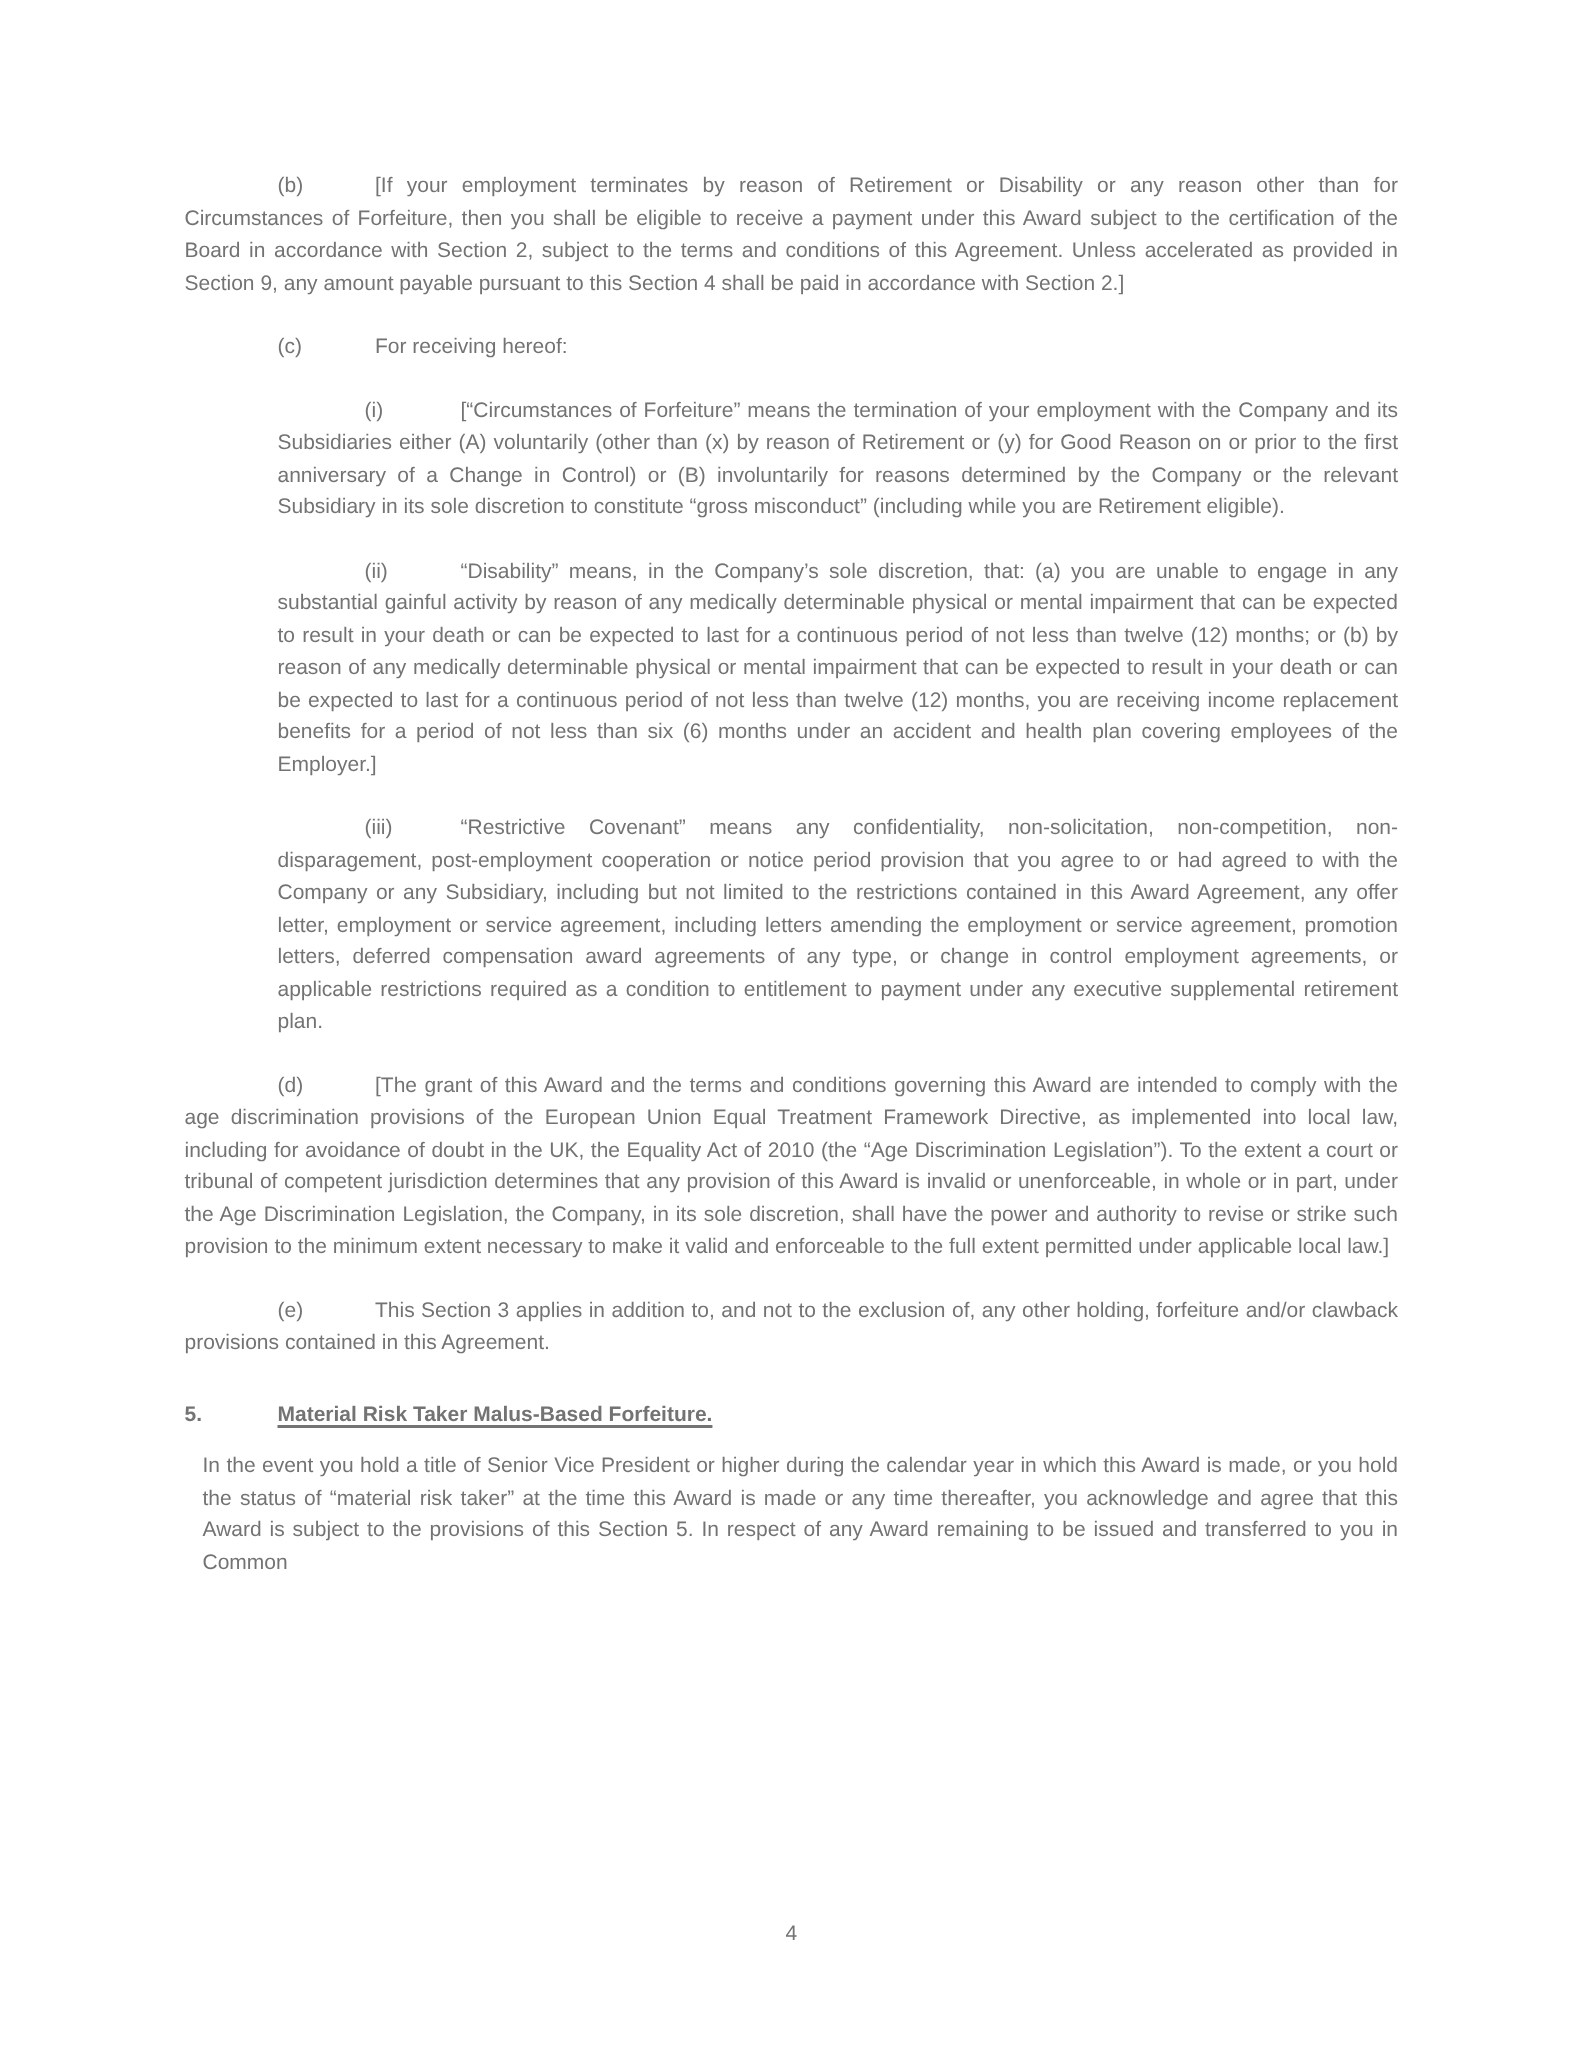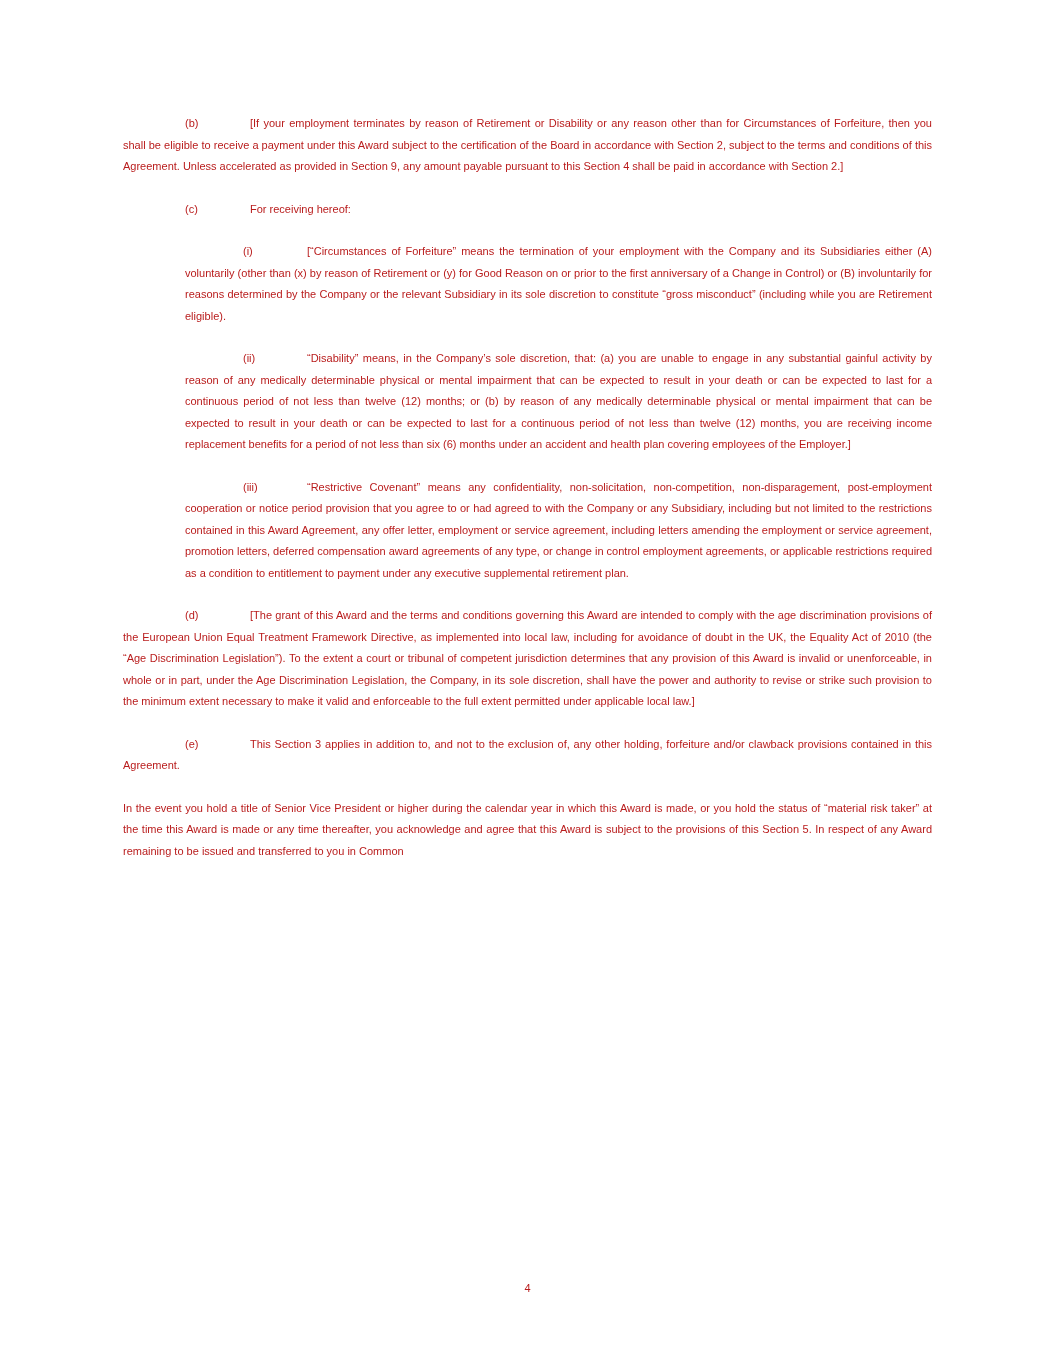--- a/index.html
+++ b/index.html
@@ -5,23 +5,23 @@
   html, body {
     margin: 0;
     padding: 0;
     background: #ffffff;
   }
   .page {
     position: relative;
     width: 1055px;
     height: 1365px;
     background: #ffffff;
-    color: #b91c1c;
+    color: #737373;
     font-family: "Liberation Sans", sans-serif;
-    font-size: 11px;
+    font-size: 14px;
     line-height: 21.5px;
     overflow: hidden;
     box-sizing: border-box;
   }
   .content {
     position: absolute;
     top: 113px;
     left: 123px;
     width: 809px;
   }
@@ -40,21 +40,21 @@
     margin-left: 62px;
     text-align: justify;
     text-indent: 58px;
   }
   p.sub .plabel {
     display: inline-block;
     width: 64px;
     text-indent: 0;
   }
   p.flush {
-    margin: 0 0 21px 0;
+    margin: 0 0 21px 12px;
     text-align: justify;
     text-indent: 0;
   }
   .section-heading {
     margin: 26px 0 13px 0;
     font-weight: bold;
   }
   .section-heading .hnum {
     display: inline-block;
     width: 62px;
@@ -86,19 +86,20 @@
 
     <p class="sub"><span class="plabel">(ii)</span><span>“Disability” means, in the Company’s sole discretion, that: (a) you are unable to engage in any substantial gainful activity by reason of any medically determinable physical or mental impairment that can be expected to result in your death or can be expected to last for a continuous period of not less than twelve (12) months; or (b) by reason of any medically determinable physical or mental impairment that can be expected to result in your death or can be expected to last for a continuous period of not less than twelve (12) months, you are receiving income replacement benefits for a period of not less than six (6) months under an accident and health plan covering employees of the Employer.]</span></p>
 
     <p class="sub"><span class="plabel">(iii)</span><span>“Restrictive Covenant” means any confidentiality, non-solicitation, non-competition, non-disparagement, post-employment cooperation or notice period provision that you agree to or had agreed to with the Company or any Subsidiary, including but not limited to the restrictions contained in this Award Agreement, any offer letter, employment or service agreement, including letters amending the employment or service agreement, promotion letters, deferred compensation award agreements of any type, or change in control employment agreements, or applicable restrictions required as a condition to entitlement to payment under any executive supplemental retirement plan.</span></p>
 
 
     <p class="para"><span class="plabel">(d)</span><span>[The grant of this Award and the terms and conditions governing this Award are intended to comply with the age discrimination provisions of the European Union Equal Treatment Framework Directive, as implemented into local law, including for avoidance of doubt in the UK, the Equality Act of 2010 (the “Age Discrimination Legislation”). To the extent a court or tribunal of competent jurisdiction determines that any provision of this Award is invalid or unenforceable, in whole or in part, under the Age Discrimination Legislation, the Company, in its sole discretion, shall have the power and authority to revise or strike such provision to the minimum extent necessary to make it valid and enforceable to the full extent permitted under applicable local law.]</span></p>
 
     <p class="para"><span class="plabel">(e)</span><span>This Section 3 applies in addition to, and not to the exclusion of, any other holding, forfeiture and/or clawback provisions contained in this Agreement.</span></p>
 
+    <p class="section-heading"><span class="hnum">5.</span><span class="htitle">Material Risk Taker Malus-Based Forfeiture.</span></p>
 
     <p class="flush">In the event you hold a title of Senior Vice President or higher during the calendar year in which this Award is made, or you hold the status of “material risk taker” at the time this Award is made or any time thereafter, you acknowledge and agree that this Award is subject to the provisions of this Section 5. In respect of any Award remaining to be issued and transferred to you in Common</p>
 
   </div>
 
   <div class="page-footer">4</div>
 </div>
 
 </body></html>

